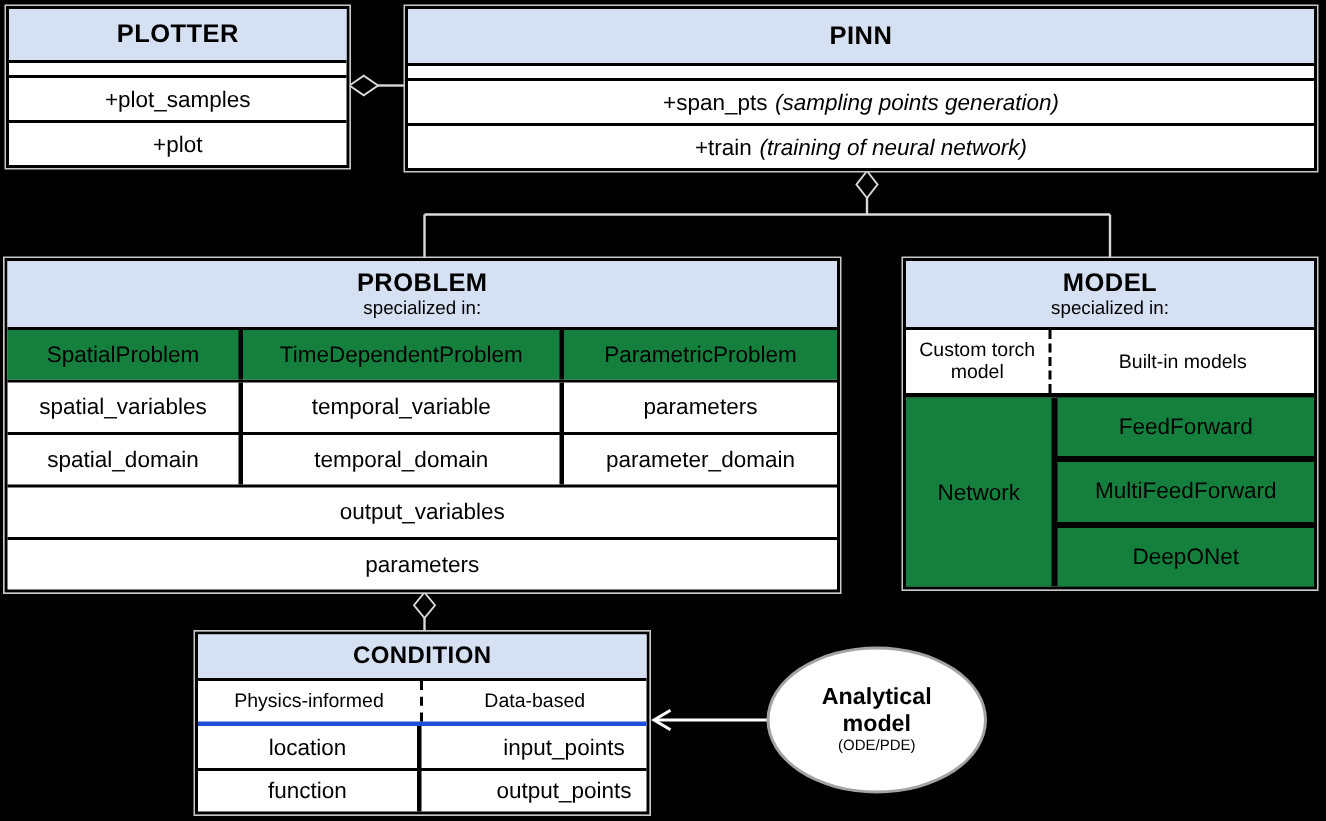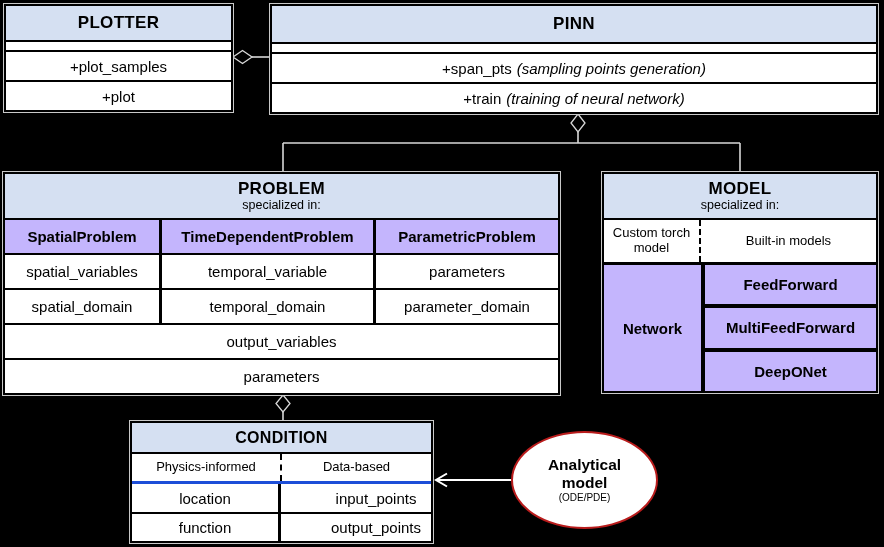--- a/index.html
+++ b/index.html
@@ -21,30 +21,30 @@
   .m-row{
     display:flex;align-items:center;justify-content:center;font-size:15px;
     border-bottom:2px solid #000;flex-shrink:0;
   }
   .m-row.last{border-bottom:none;}
   .note{font-style:italic;margin-left:5px;}
   .cols{display:flex;flex-shrink:0;border-bottom:2px solid #000;}
   .cols.last{border-bottom:none;}
   .cell{display:flex;align-items:center;justify-content:center;font-size:15px;box-sizing:border-box;}
   .cell.sep{border-right:3px solid #000;}
-  .purple{background:#c4b5fd;font-weight:bold;}
+  .purple{background:#15803d;font-weight:normal;}
   .small{font-size:13px;line-height:1.15;text-align:center;}
   .dashed-sep{border-right:2px dashed #000;}
   .model-body{display:flex;flex:1;background:#000;}
   .model-left{width:97px;flex-shrink:0;display:flex;align-items:center;justify-content:center;font-size:15px;}
   .model-right{flex:1;margin-left:4px;display:flex;flex-direction:column;gap:4px;background:#000;}
   .model-right .cell{flex:1;}
   .ellipse{
     position:absolute;left:511px;top:431px;width:147px;height:98px;background:#fff;
-    border:2px solid #b91c1c;border-radius:50%;box-sizing:border-box;z-index:2;
+    border:2px solid #a3a3a3;border-radius:50%;box-sizing:border-box;z-index:2;
     display:flex;flex-direction:column;align-items:center;justify-content:center;text-align:center;
   }
   .ell-name{font-weight:bold;font-size:15.5px;line-height:1.15;width:92px;}
   .ell-kind{font-size:10px;line-height:1.2;}
 
   
   #plotter{left:4px;top:4px;width:229px;height:108px;}
   #plotter .box-header{height:34px;}
   #plotter .m-row{height:28px;}
   

